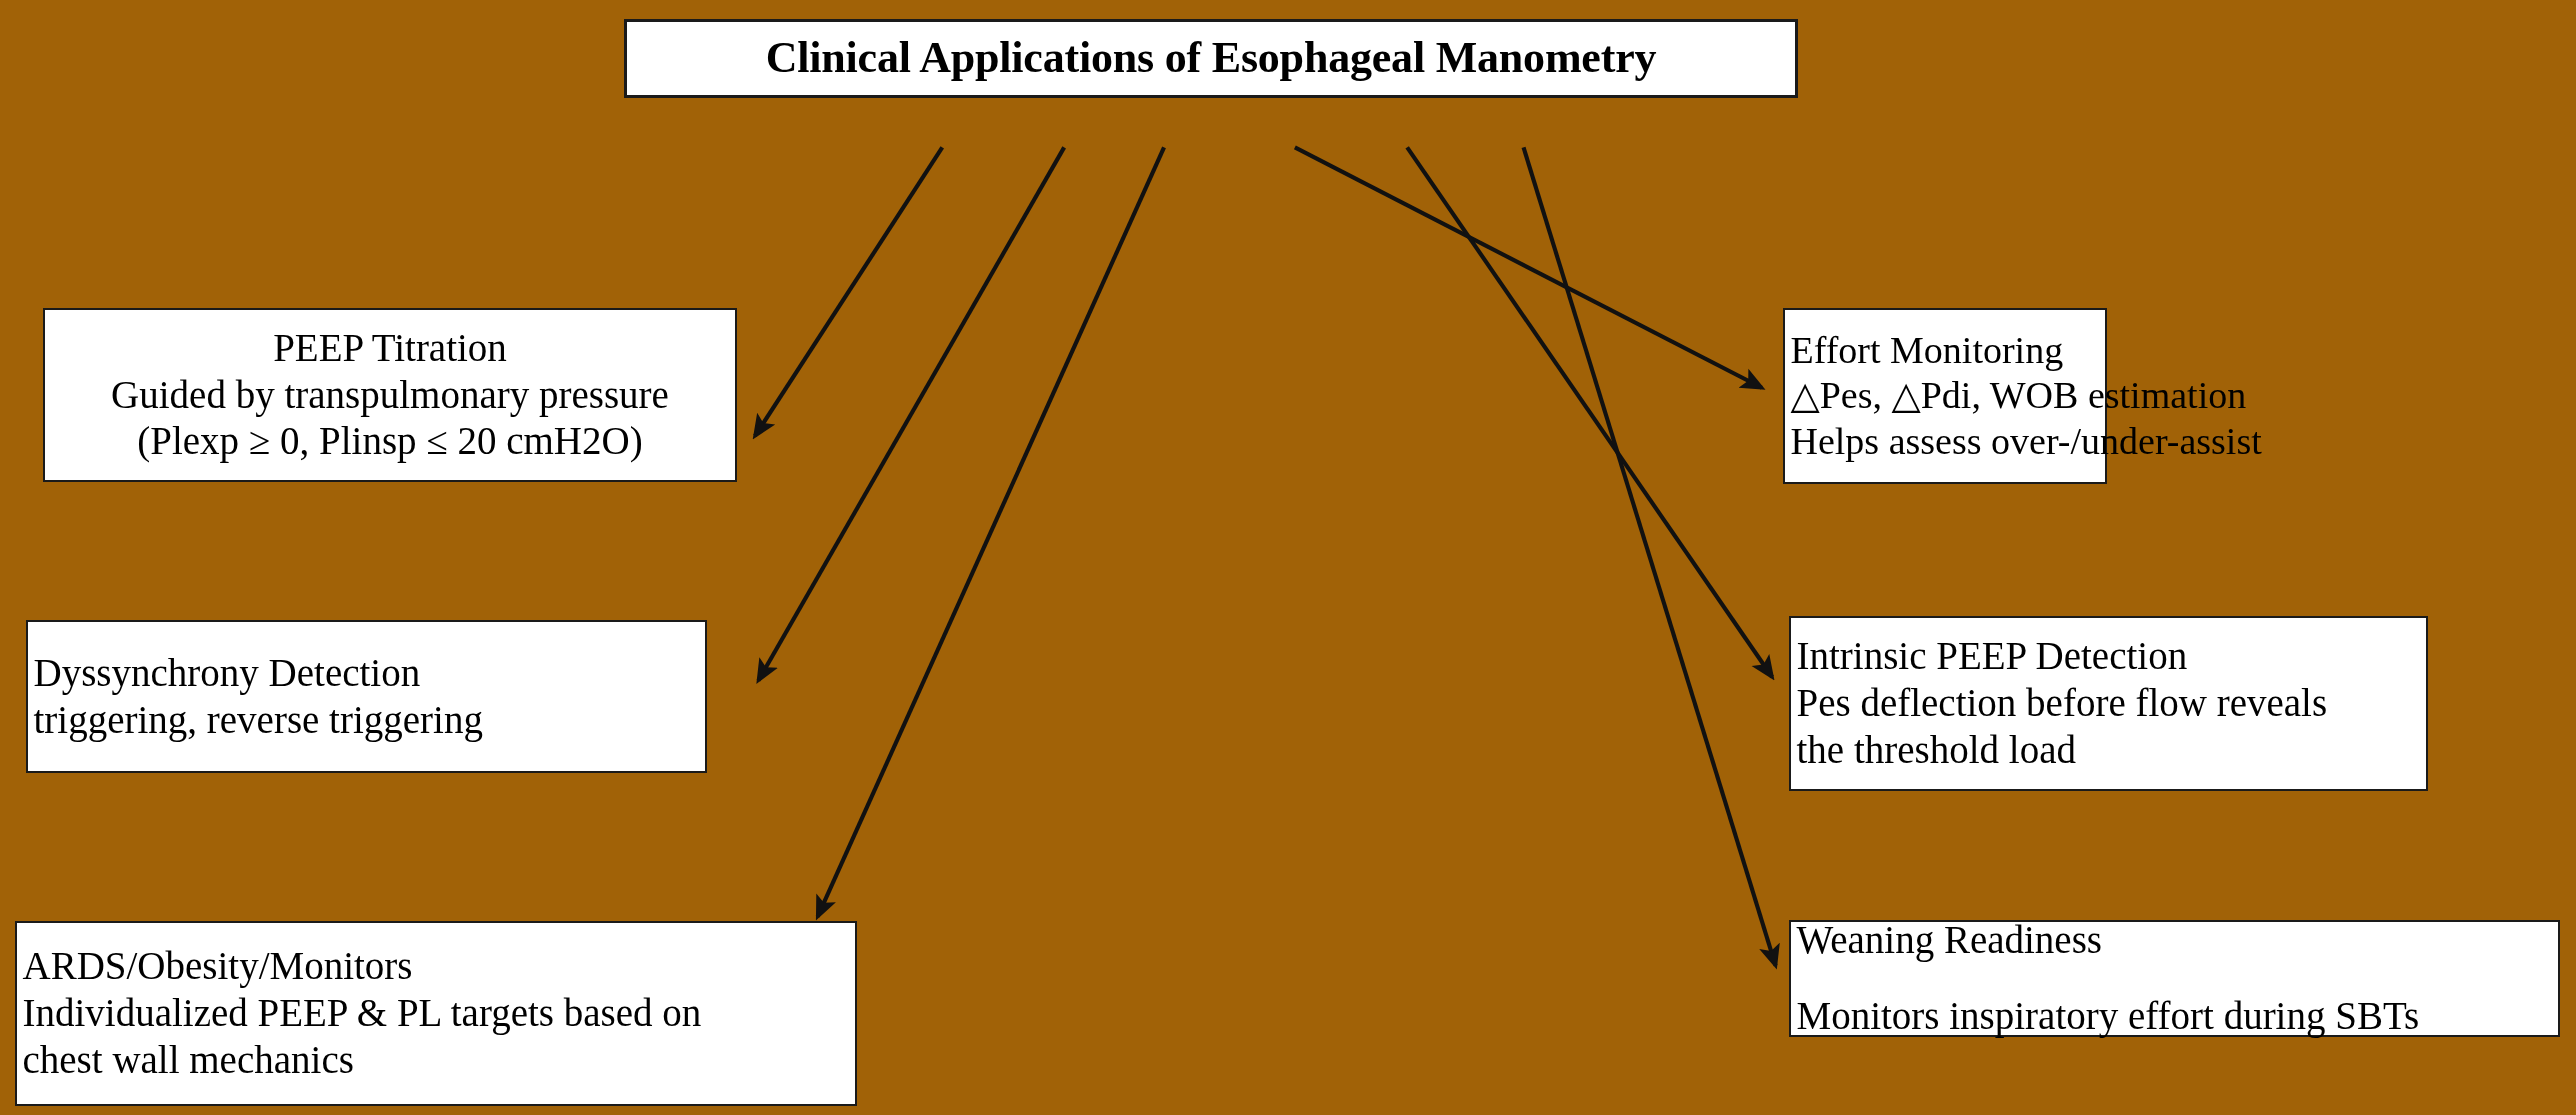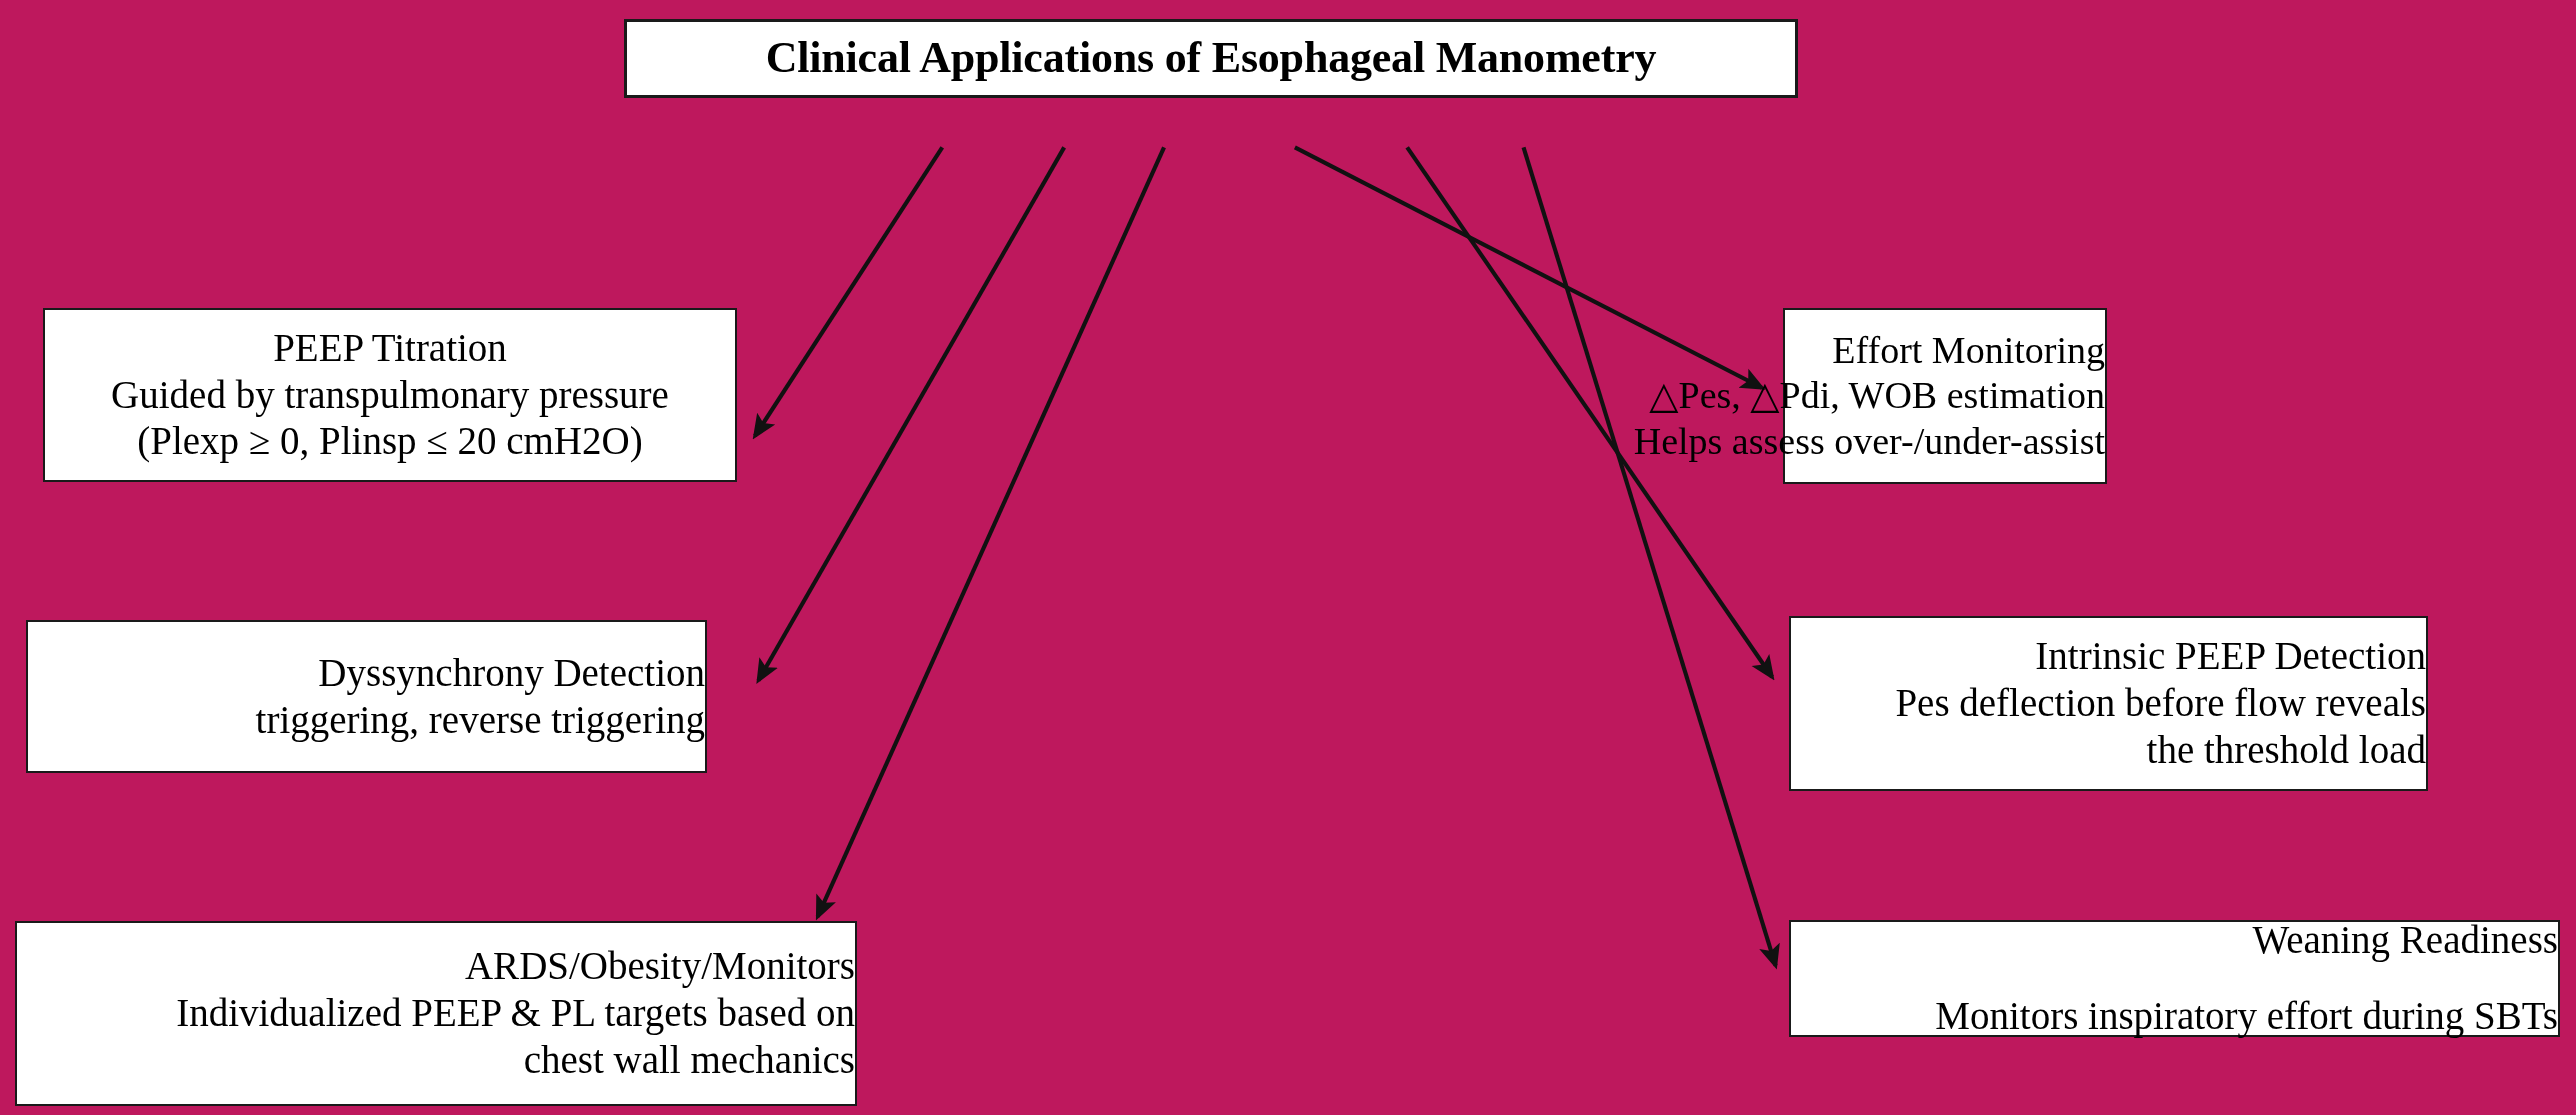--- a/index.html
+++ b/index.html
@@ -8,21 +8,21 @@
     background: #ffffff;
   }
   body {
     font-family: "Liberation Serif", "DejaVu Serif", serif;
     color: #000000;
   }
   #canvas {
     position: relative;
     width: 2576px;
     height: 1115px;
-    background: #be185d;
+    background: #a16207;
     overflow: hidden;
   }
   .node {
     position: absolute;
     box-sizing: border-box;
     background: #ffffff;
     border: 2.8px solid #1a1a1a;
     display: flex;
     flex-direction: column;
     justify-content: center;
@@ -49,21 +49,21 @@
   }
   
   .leaf .line {
     font-size: 39px;
   }
   .leaf.center {
     align-items: center;
     text-align: center;
   }
   .leaf.left {
-    align-items: flex-end;
+    align-items: flex-start;
     text-align: left;
     padding-left: 5.5px;
   }
   
   #node-peep      { left: 43px;  top: 308px;  width: 694px; height: 174px; }
   #node-dyssync   { left: 26px;  top: 620px;  width: 681px;  height: 153px; }
   #node-ards      { left: 15px;  top: 921px; width: 842px; height: 185px; }
   
   #node-effort    { left: 1783px; top: 308px;  width: 324px; height: 176px; }
   #node-intrinsic { left: 1789px; top: 616px;  width: 639px; height: 175px; }

